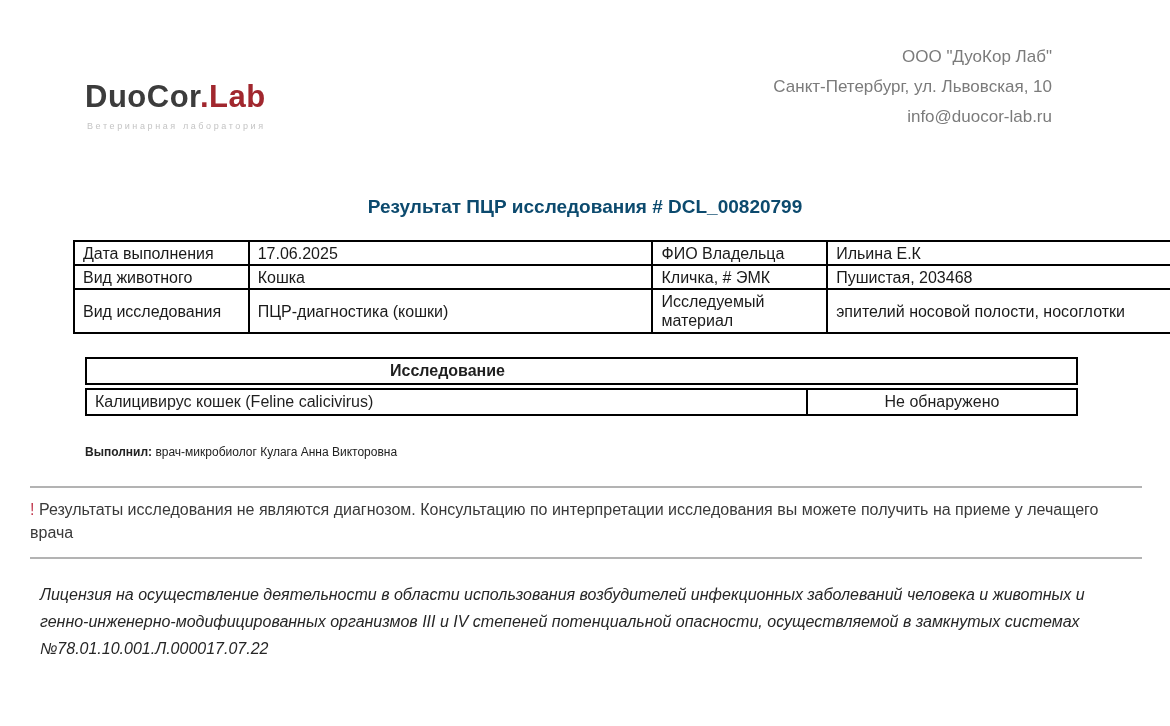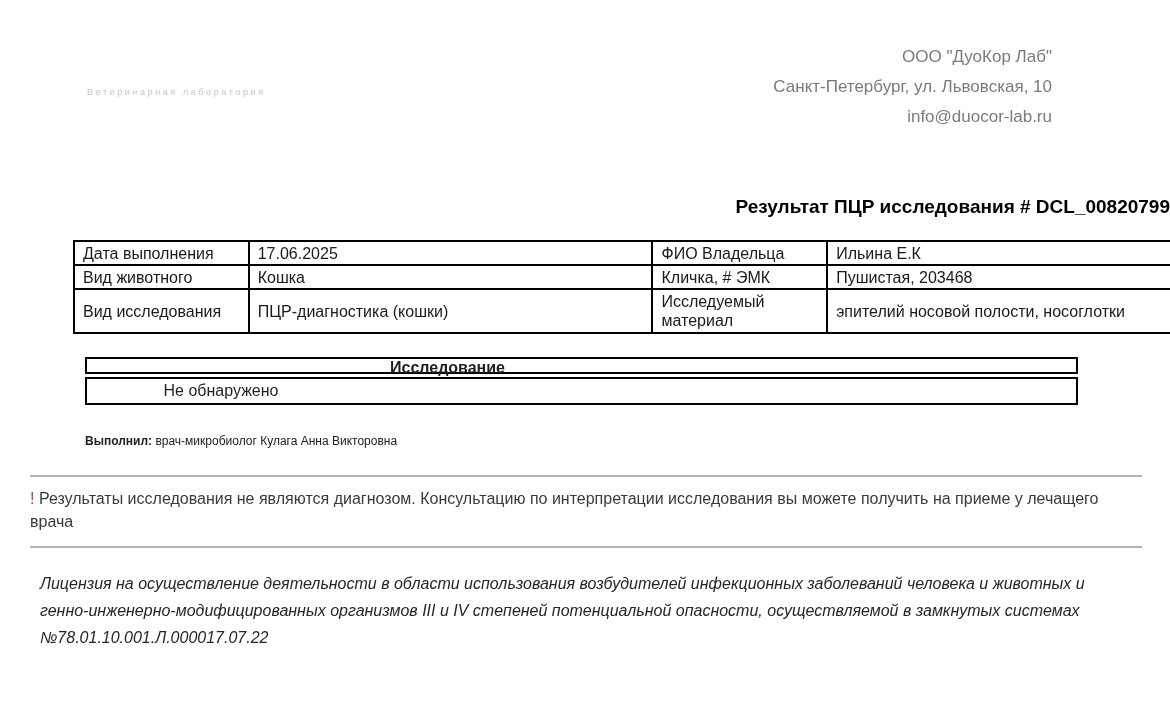--- a/index.html
+++ b/index.html
@@ -36,24 +36,24 @@
   }
   .company-info {
     text-align: right;
     font-size: 17px;
     line-height: 30px;
     color: #7b7b7b;
   }
   
   .title {
     margin-top: 64px;
-    text-align: right;
+    text-align: center;
     font-size: 19px;
     font-weight: bold;
-    color: #000000;
+    color: #0c4a6e;
   }
   
   .info-table {
     border-collapse: collapse;
     table-layout: fixed;
     margin: 22px 0 0 73px;
     width: 1159px;
     font-size: 16px;
     color: #1a1a1a;
   }
@@ -62,23 +62,24 @@
     padding: 1px 8px;
     height: 24px;
     line-height: 19px;
     vertical-align: middle;
     overflow: hidden;
   }
   .info-table tr.row-tall td { height: 44px; }
   
   .results-header {
     display: flex;
+    align-items: center;
     margin: 23px 0 0 85px;
     width: 993px;
-    height: 17px;
+    height: 28px;
     border: 2px solid #000;
     font-size: 16px;
     font-weight: bold;
     gap: 40px;
   }
   .results-header .h-test  { width: 72.9%; text-align: center; }
   .results-header .h-result{ width: 27.1%; text-align: center; }
   .results-row {
     display: flex;
     align-items: stretch;
@@ -127,20 +128,21 @@
     font-style: italic;
     line-height: 27px;
     color: #262626;
   }
 </style>
 </head>
 <body>
 
 <div class="header">
   <div class="logo-block">
+    <div class="logo-text"><span>DuoCor</span><span class="logo-accent">.Lab</span></div>
     <div class="logo-tagline">Ветеринарная лаборатория</div>
   </div>
   <div class="company-info">
     <div>ООО "ДуоКор Лаб"</div>
     <div>Санкт-Петербург, ул. Львовская, 10</div>
     <div>info@duocor-lab.ru</div>
   </div>
 </div>
 
 <div class="title">Результат ПЦР исследования # DCL_00820799</div>
@@ -171,20 +173,21 @@
     <td>Исследуемый материал</td>
     <td>эпителий носовой полости, носоглотки</td>
   </tr>
 </tbody>
   </table>
 
 <div class="results-header">
   <div class="h-test">Исследование</div>
 </div>
 <div class="results-row">
+  <div class="c-test">Калицивирус кошек (Feline calicivirus)</div>
   <div class="c-result">Не обнаружено</div>
 </div>
 
 <div class="performed"><span class="lbl">Выполнил:</span> <span>врач-микробиолог Кулага Анна Викторовна</span></div>
 
 <div class="divider"></div>
 
 <div class="warning"><span class="warn-mark">!</span> <span>Результаты исследования не являются диагнозом. Консультацию по интерпретации исследования вы можете получить на приеме у лечащего врача</span></div>
 
 <div class="divider lower"></div>

